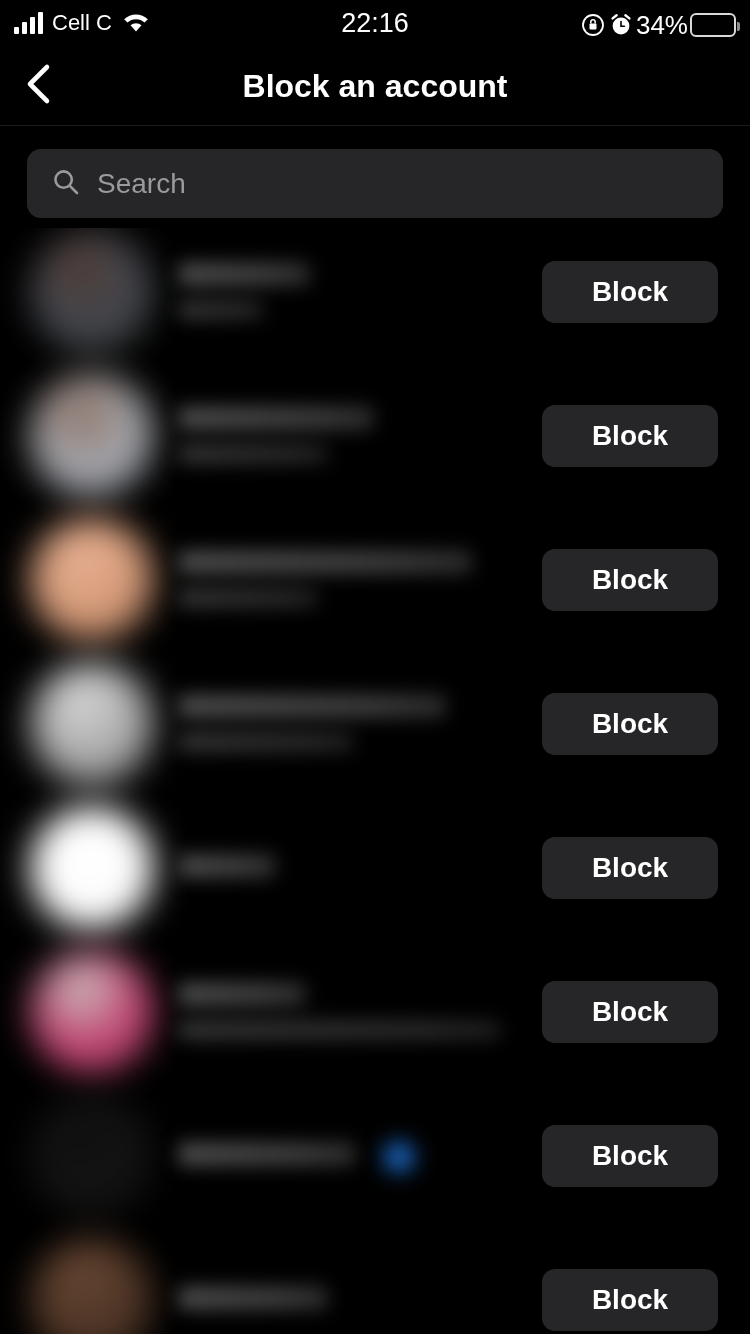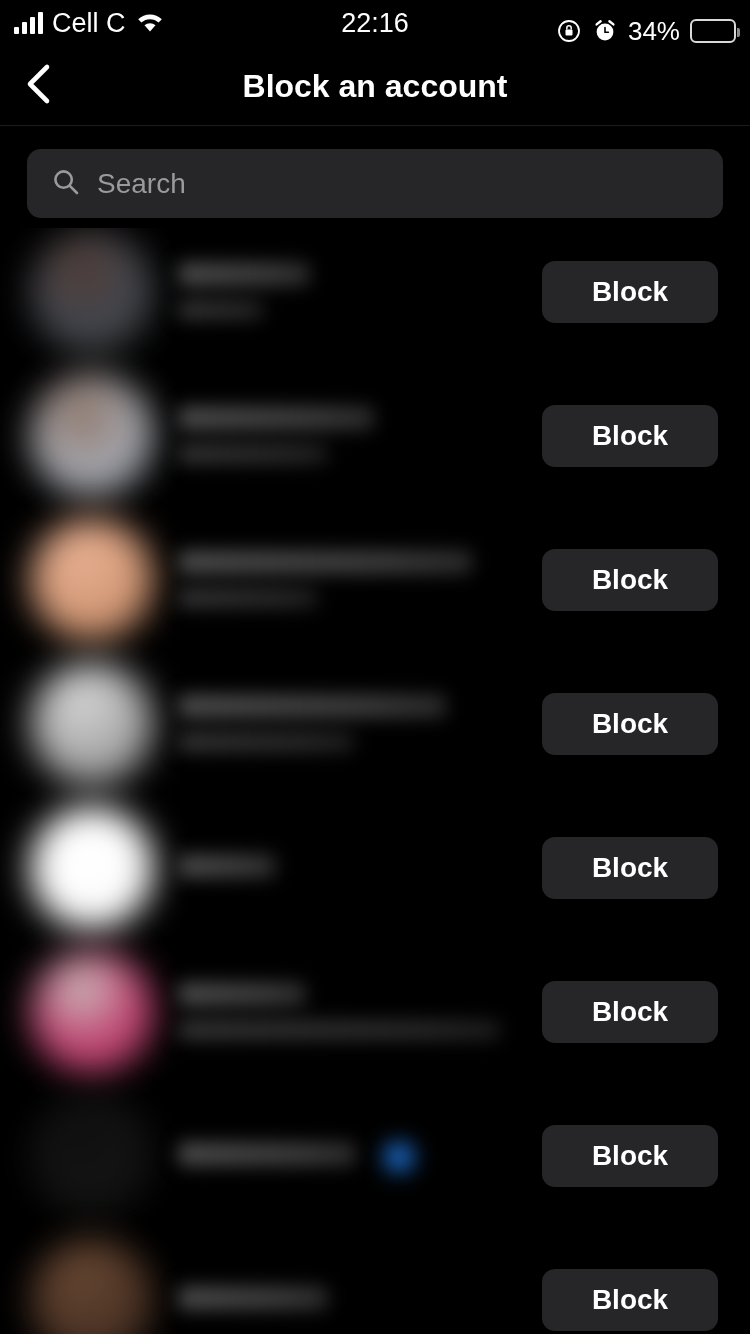--- a/index.html
+++ b/index.html
@@ -28,30 +28,30 @@
     display:flex; align-items:center; gap:9px;
   }
   .signal-bars { display:flex; align-items:flex-end; gap:3px; height:22px; }
   .signal-bars i {
     display:block; width:5px; background:#fff; border-radius:1px;
   }
   .signal-bars i:nth-child(1){ height:7px; }
   .signal-bars i:nth-child(2){ height:12px; }
   .signal-bars i:nth-child(3){ height:17px; }
   .signal-bars i:nth-child(4){ height:22px; }
-  #carrier-label { font-size:27px; letter-spacing:0px; line-height:1; }
+  #carrier-label { font-size:22px; letter-spacing:0px; line-height:1; }
   .wifi-icon { width:30px; height:22px; position:relative; }
 
   #status-time {
     position:absolute; left:0; width:750px; text-align:center;
     font-size:27px; line-height:46px; color:#fff; font-weight:400;
   }
   #status-right {
-    position:absolute; right:14px; top:8px; height:46px;
-    display:flex; align-items:center; gap:10px;
+    position:absolute; right:14px; top:2px; height:46px;
+    display:flex; align-items:center; gap:2px;
   }
   .rot-lock-icon, .alarm-icon { width:26px; height:26px; }
   #battery-pct { font-size:26px; color:#fff; }
   .battery-icon {
     width:46px; height:24px;
     border:2px solid rgba(255,255,255,.85);
     border-radius:6px;
     position:relative;
     padding:2px;
   }

